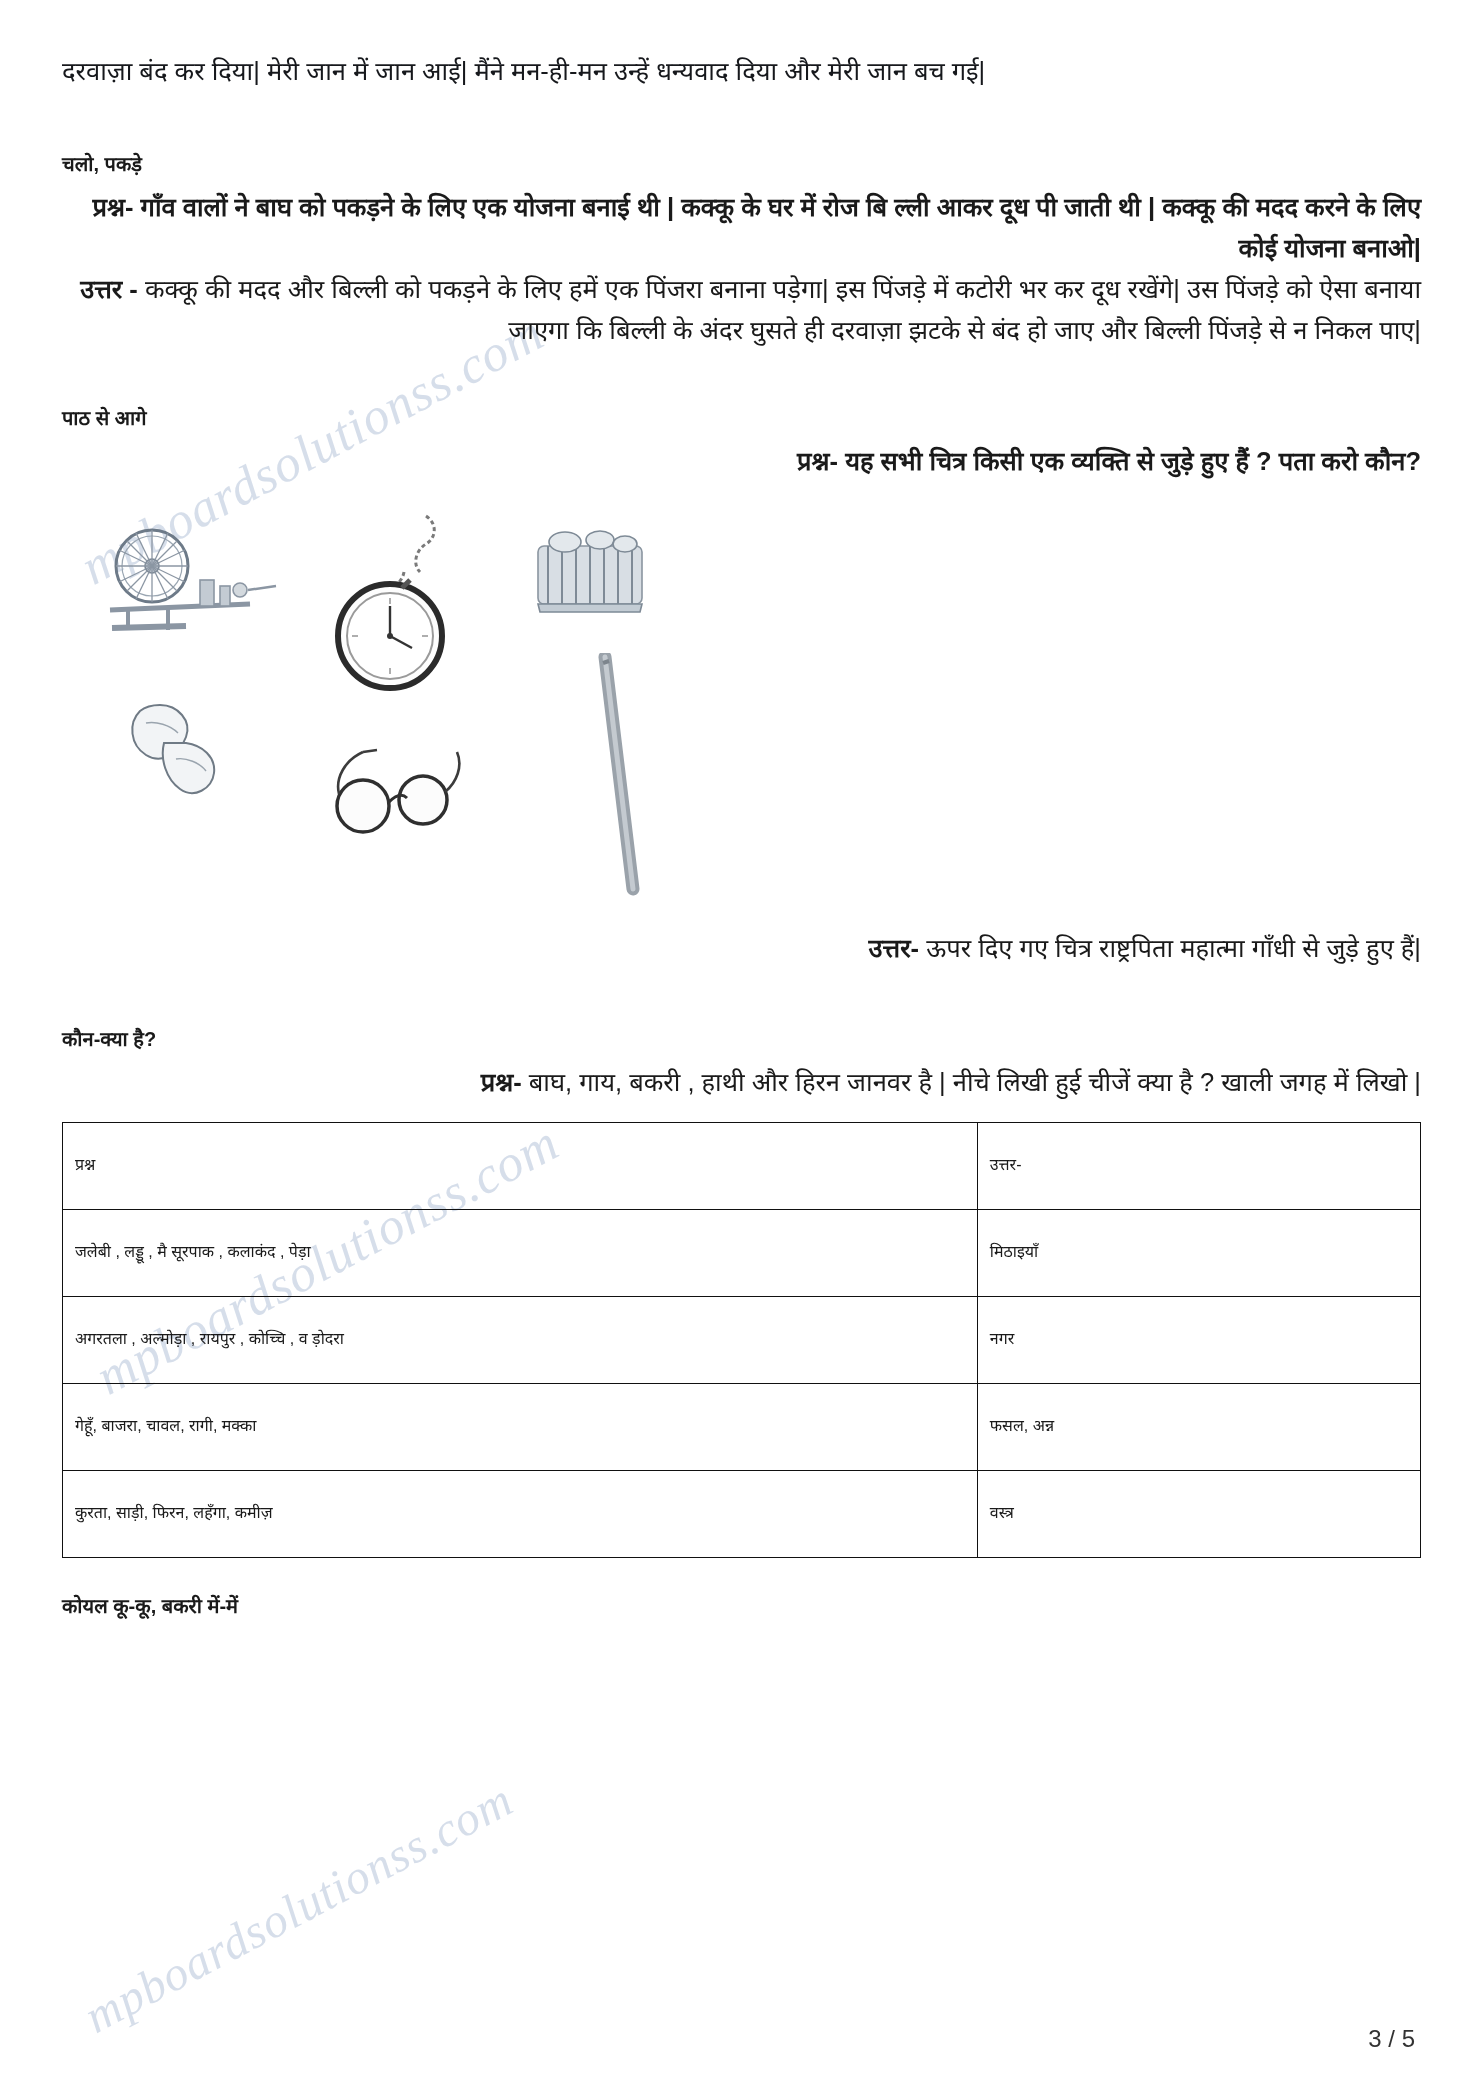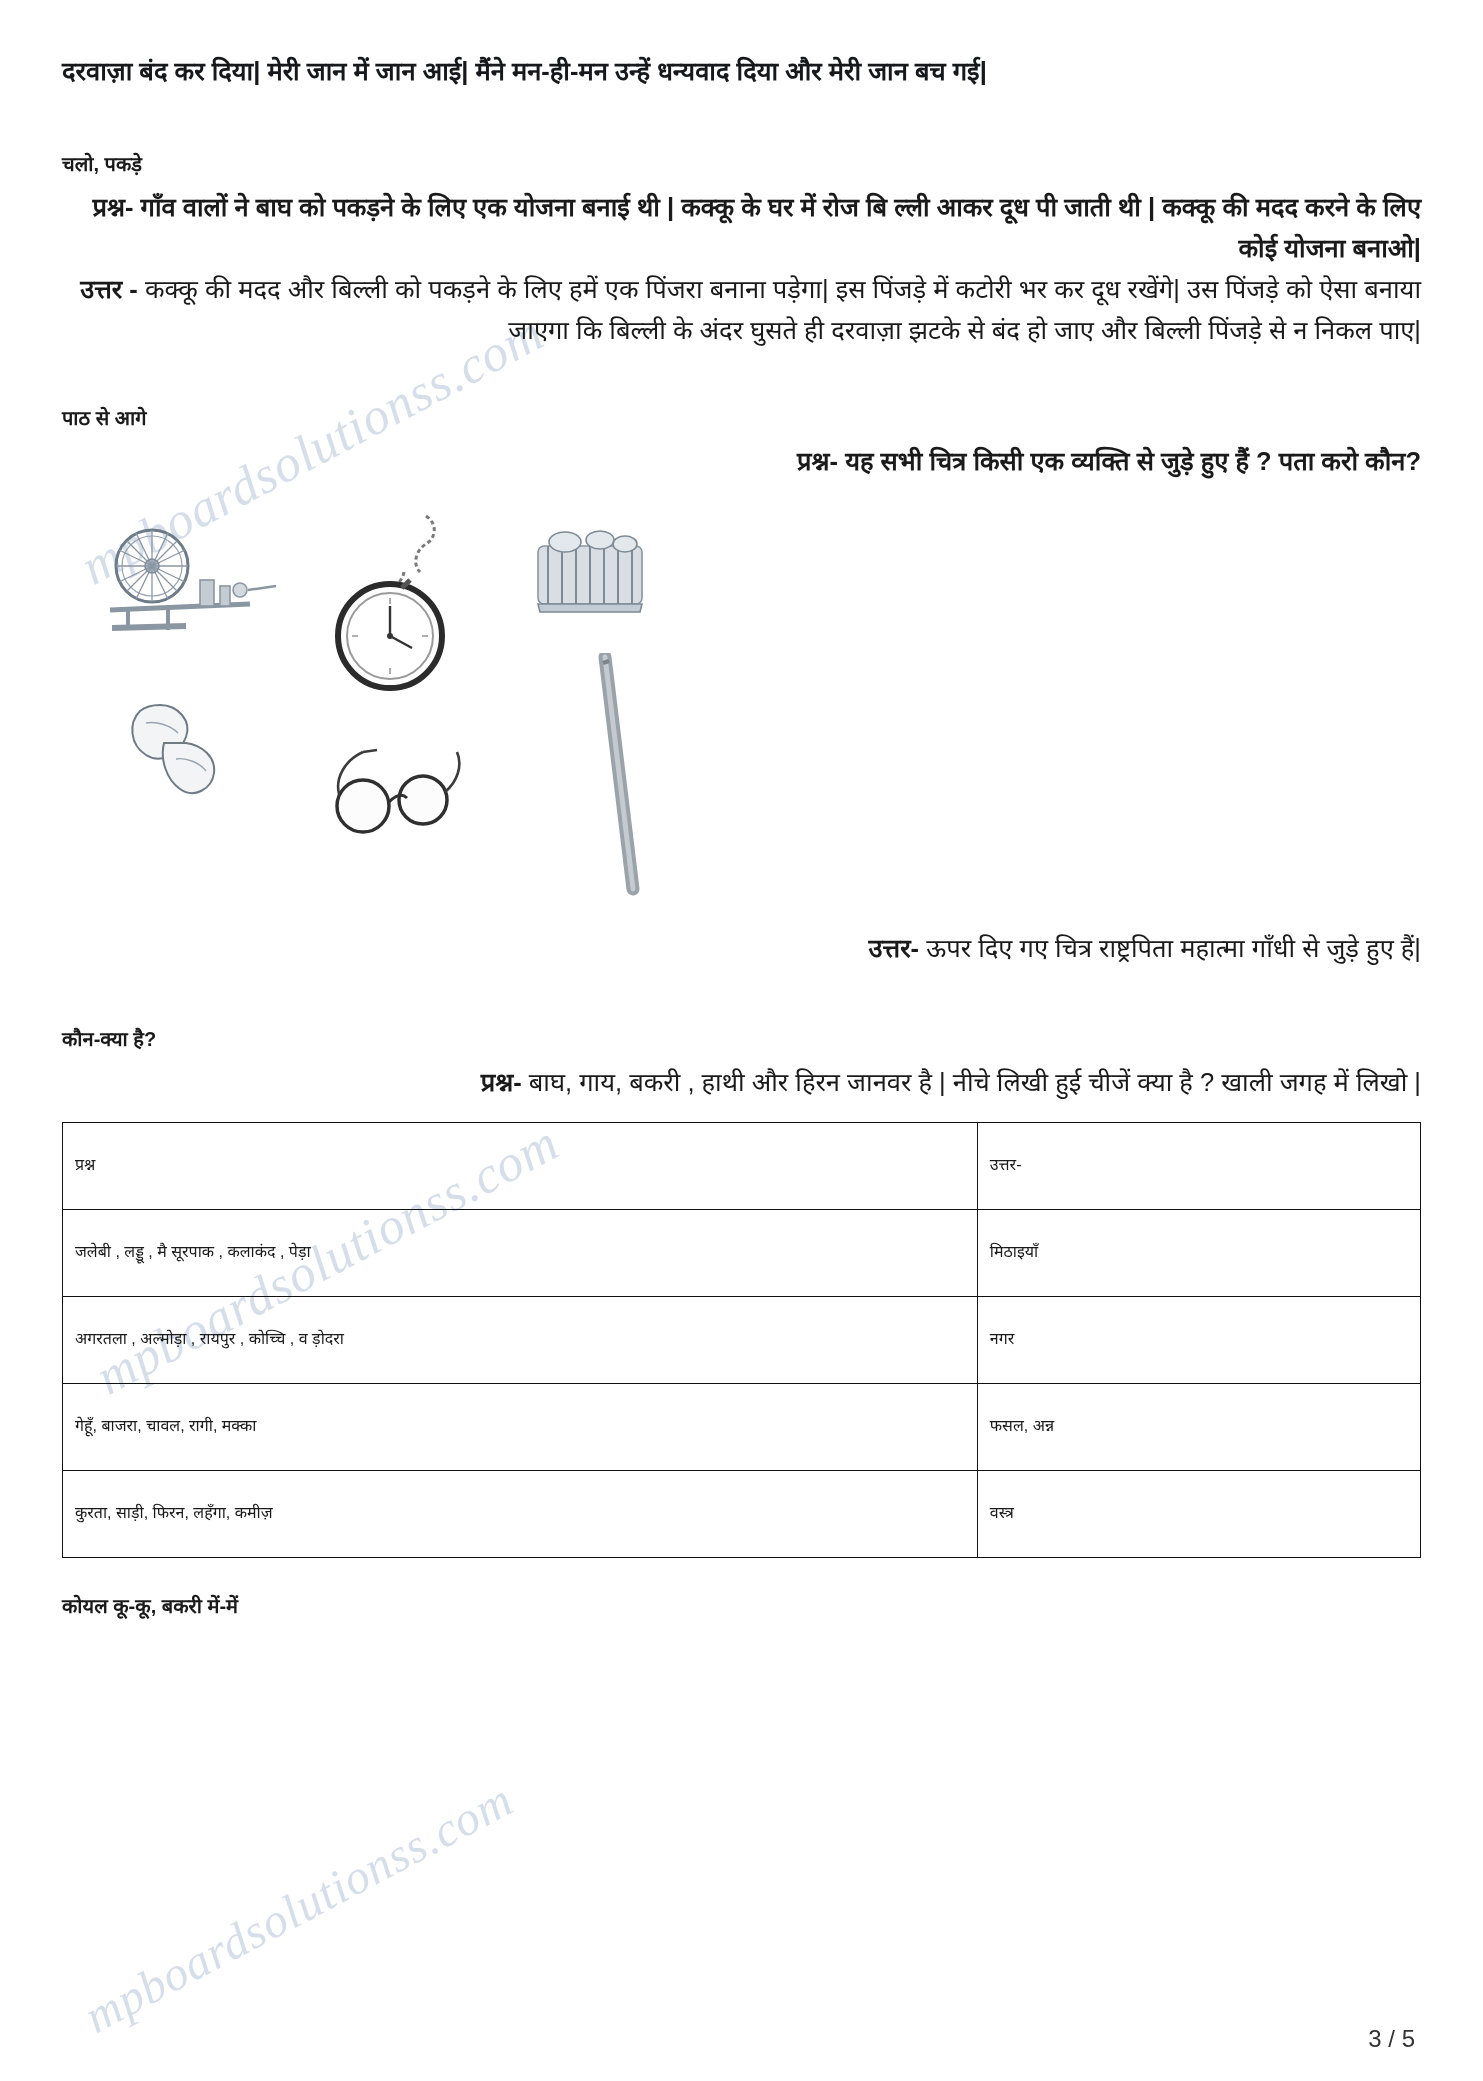--- a/index.html
+++ b/index.html
@@ -36,21 +36,20 @@
   }
   .wm1 { left: 55px;  top: 420px; }
   .wm2 { left: 70px;  top: 1230px; }
   .wm3 { left: 60px;  top: 1880px; font-size: 48px; }
   .content { position: relative; z-index: 5; }
   p.line {
     margin: 0 0 6px 0;
     font-size: 25.5px;
     line-height: 1.55;
     color: #16181c;
-    font-weight: bold;
   }
   .heading {
     font-weight: bold;
     font-size: 20px;
     margin: 0 0 10px 0;
   }
   .spacer-lg { height: 52px; }
   .spacer-md { height: 34px; }
   .q-label { font-weight: bold; }
   .bold { font-weight: bold; }

